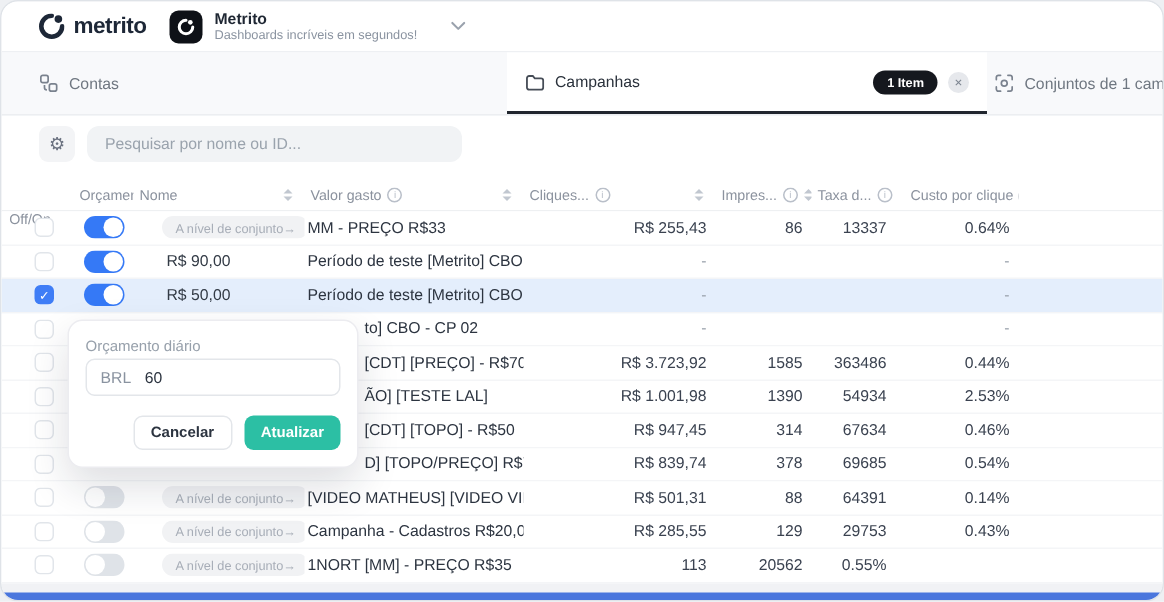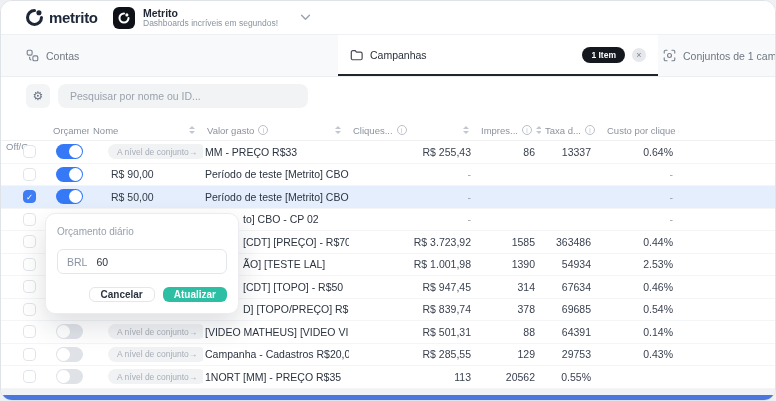--- a/index.html
+++ b/index.html
@@ -79,25 +79,25 @@
   .scrollbar-blue { position:absolute; left:0; right:0; bottom:0; height:5px; background:#4a76dd; }
 
   
   .popup {
     position:absolute; left:44px; top:212px; width:194px; background:#fff;
     border:1px solid #ececf0; border-radius:10px; box-shadow:0 12px 28px rgba(20,30,50,.14);
     padding:10px 11px 11px; z-index:20;
   }
   .popup-title { font-size:12px; font-weight:700; color:#1c2330; }
   .popup-sub { font-size:10px; color:#97a0ab; margin-top:2px; }
-  .input-wrap { display:flex; align-items:center; gap:9px; border:1px solid #e3e6ea; border-radius:6px; height:25px; padding:0 9px; margin-top:12px; }
+  .input-wrap { display:flex; align-items:center; gap:9px; border:1px solid #e3e6ea; border-radius:6px; height:25px; padding:0 9px; margin-top:2px; }
   .cur-label { font-size:10.5px; color:#8a93a0; }
   .budget-input { border:none; outline:none; width:100%; font-size:10.5px; color:#2c3440; font-family:"Liberation Sans",sans-serif; }
   .popup-actions { display:flex; justify-content:flex-end; gap:8px; margin-top:13px; }
-  .btn { height:15px; border-radius:6px; font-size:10px; font-weight:700; padding:0 11px; font-family:"Liberation Sans",sans-serif; }
+  .btn { height:23px; border-radius:6px; font-size:10px; font-weight:700; padding:0 11px; font-family:"Liberation Sans",sans-serif; }
   .btn-cancel { background:#fff; border:1px solid #e3e6ea; color:#2c3440; }
   .btn-submit { background:#2cbfa4; border:none; color:#fff; }
 </style>
 </head>
 <body>
 
 <div class="page">
 
   <div class="topbar">
     <div class="brand">

